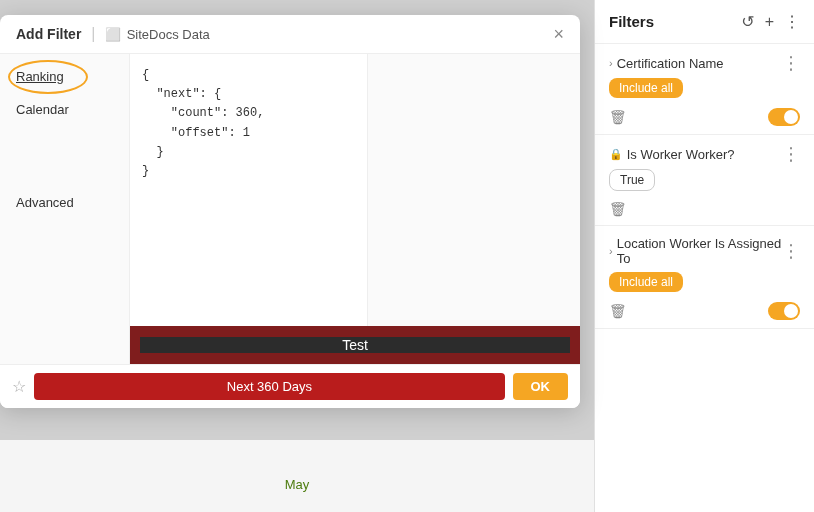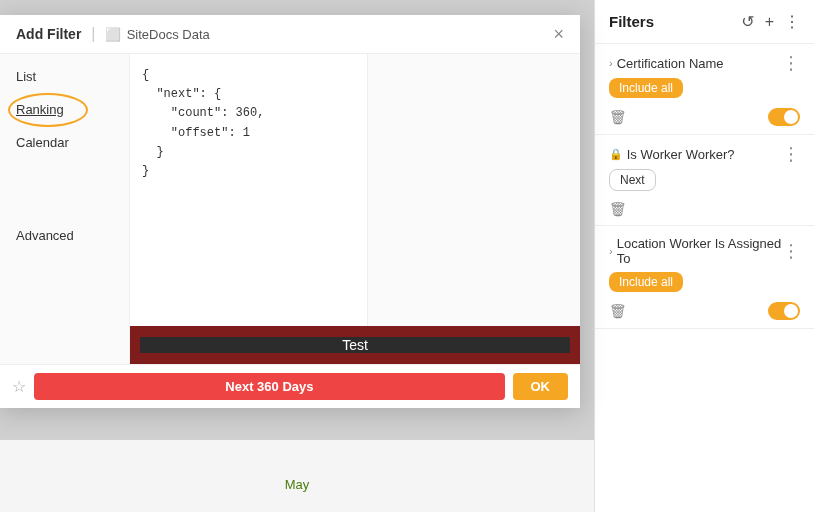--- a/index.html
+++ b/index.html
@@ -170,21 +170,21 @@
       z-index: 10;
     }
 
     
     .dialog {
       position: absolute;
       top: 15px;
       left: 0;
       width: 580px;
       background: #fff;
-      border-radius: 0;
+      border-radius: 8px;
       box-shadow: 0 4px 24px rgba(0,0,0,0.18);
       z-index: 20;
       overflow: hidden;
     }
 
     .dialog-header {
       display: flex;
       align-items: center;
       justify-content: space-between;
       padding: 10px 16px;
@@ -317,27 +317,27 @@
 
     .star-btn {
       background: none;
       border: none;
       font-size: 16px;
       color: #aaa;
       cursor: pointer;
     }
 
     .period-btn {
-      background: #ef4444;
+      background: #b91c1c;
       color: #fff;
       border: none;
       border-radius: 4px;
       padding: 6px 14px;
       font-size: 13px;
-      font-weight: 700;
+      font-weight: 400;
       cursor: pointer;
       flex: 1;
     }
 
     .ok-btn {
       background: #f5a623;
       color: #fff;
       border: none;
       border-radius: 4px;
       padding: 6px 18px;
@@ -366,23 +366,20 @@
             <span style="color:#888;">⬜</span>
             <span>SiteDocs Data</span>
           </span>
         </div>
         <button class="close-btn">×</button>
       </div>
 
       <div class="dialog-body">
 
         <div class="dialog-sidebar">
-          <div class="sidebar-item">
-            <span>List</span>
-          </div>
           <div class="sidebar-item ranking-item">
             <div class="ranking-circle"></div>
             <span>Ranking</span>
           </div>
           <div class="sidebar-item">
             <span>Calendar</span>
           </div>
 
           <div style="height: 60px;"></div>
           <div class="sidebar-item">
@@ -443,21 +440,21 @@
     </div>
 
     <div class="filter-item">
       <div class="filter-item-header">
         <span class="filter-item-title">
           <span class="lock-icon">🔒</span>
           <span>Is Worker Worker?</span>
         </span>
         <span class="more-icon">⋮</span>
       </div>
-      <div class="filter-badge outline">Next</div>
+      <div class="filter-badge outline">True</div>
       <div class="filter-footer">
         <span class="trash-icon">🗑</span>
       </div>
     </div>
 
     <div class="filter-item">
       <div class="filter-item-header">
         <span class="filter-item-title">
           <span class="chevron-icon">›</span>
           <span>Location Worker Is Assigned To</span>

